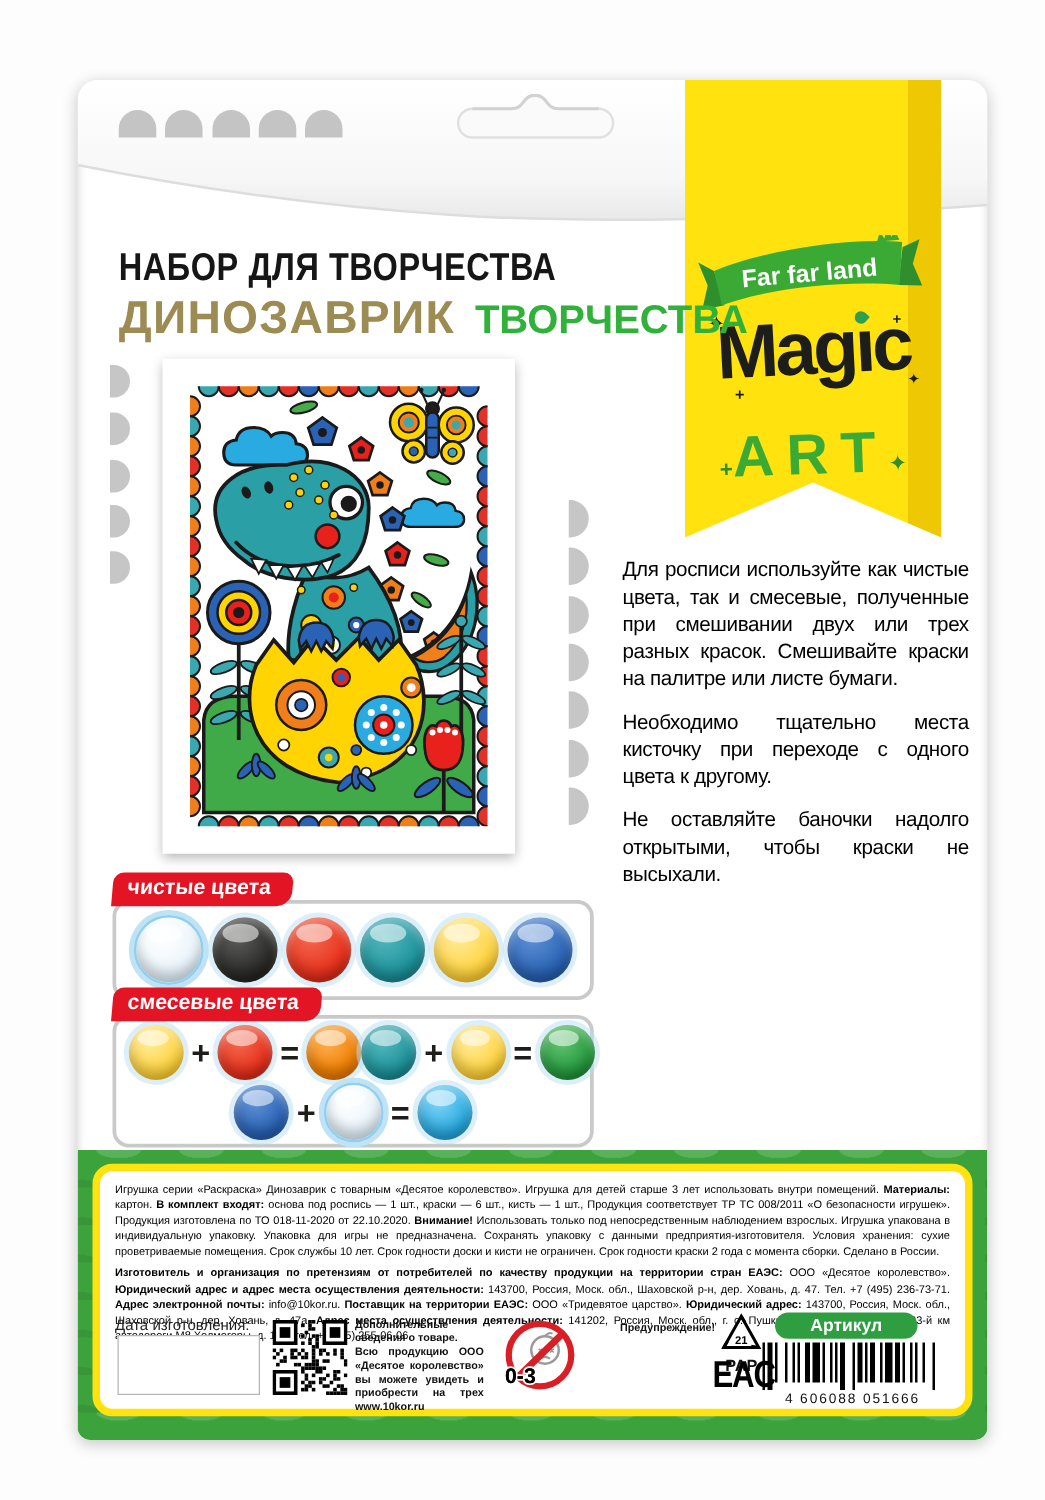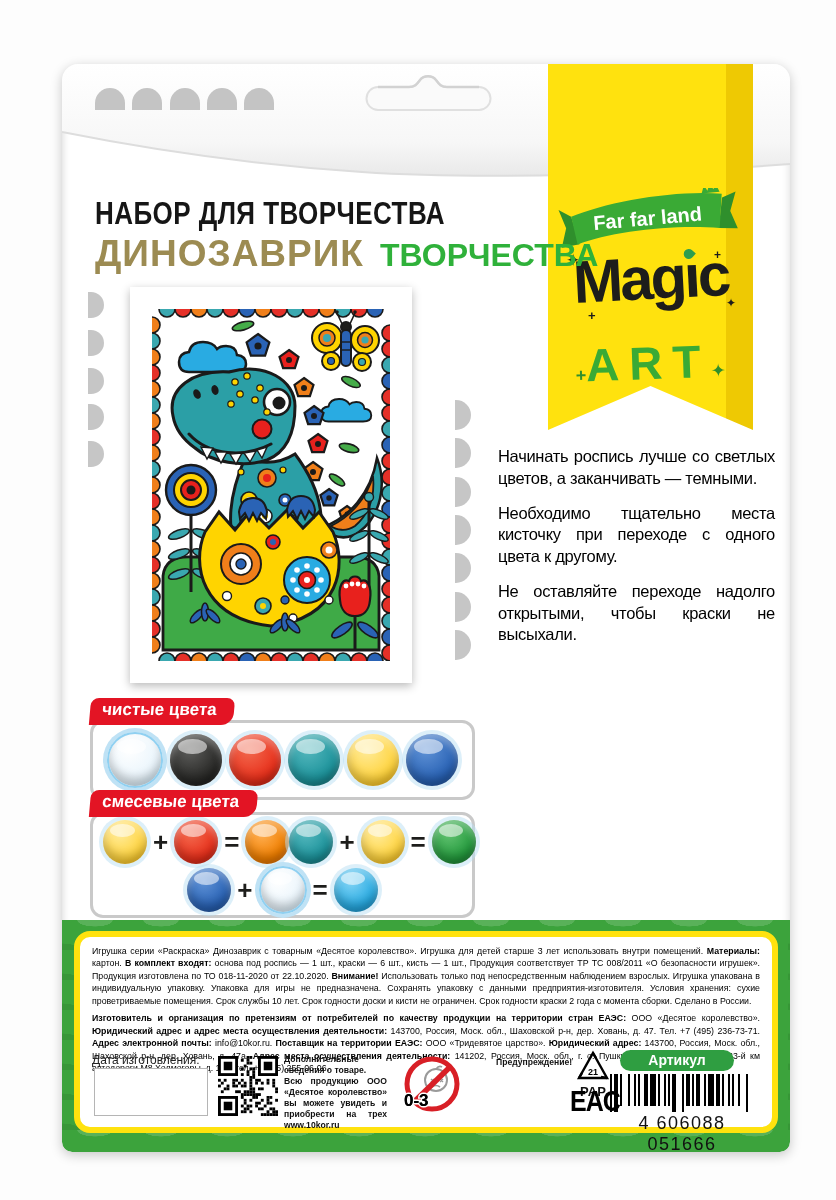--- a/index.html
+++ b/index.html
@@ -76,21 +76,21 @@
   .age{left:338px;top:990px;}
   .pap{left:512px;top:986px;width:38px;text-align:center;}
   .pap .pap-word{font-weight:700;font-size:13px;margin-top:-2px;}
   .eac{left:508px;top:1022px;width:44px;text-align:center;font-weight:800;font-size:25px;
        transform:scaleY(1.2);letter-spacing:-1px;color:#000;}
   .article{left:558px;top:986px;width:114px;height:21px;background:#2f9e41;border-radius:11px;
            color:#fff;font-weight:700;font-size:14px;text-align:center;line-height:21px;}
   .barcode{left:548px;top:1010px;width:144px;}
   .barcode-bars{display:flex;align-items:flex-start;height:38px;}
   .barcode-bars div{background:#000;}
-  .barcode-digits{font-size:18px;letter-spacing:1.5px;text-align:center;margin-top:1px;font-weight:500;}
+  .barcode-digits{font-size:11px;letter-spacing:1.5px;text-align:center;margin-top:1px;font-weight:500;}
 </style>
 </head>
 <body>
 
 <div class="page">
   <div class="package">
 
     <svg class="abs flap-shade" width="728" height="125">
       <defs>
           <linearGradient id="fg" x1="0" y1="0" x2="0" y2="1">
@@ -419,23 +419,23 @@
     <div class="abs side-tab" style="left:26px;top:377px;height:26px"></div>
     <div class="abs side-tab" style="left:393px;top:336px;height:30px"></div>
     <div class="abs side-tab" style="left:393px;top:374px;height:30px"></div>
     <div class="abs side-tab" style="left:393px;top:413px;height:30px"></div>
     <div class="abs side-tab" style="left:393px;top:451px;height:30px"></div>
     <div class="abs side-tab" style="left:393px;top:489px;height:30px"></div>
     <div class="abs side-tab" style="left:393px;top:528px;height:30px"></div>
     <div class="abs side-tab" style="left:393px;top:566px;height:30px"></div>
 
     <div class="abs instructions">
-      <p>Начинать роспись лучше со светлых цветов, а заканчивать — темными.</p>
+      <p>Для росписи используйте как чистые цвета, так и смесевые, полученные при смешивании двух или трех разных красок. Смешивайте краски на палитре или листе бумаги.</p>
       <p>Необходимо тщательно места кисточку при переходе с одного цвета к другому.</p>
-      <p>Не оставляйте переходе надолго открытыми, чтобы краски не высыхали.</p>
+      <p>Не оставляйте баночки надолго открытыми, чтобы краски не высыхали.</p>
     </div>
 
     <div class="tag" style="left:28px;top:634px">чистые цвета</div>
     <div class="panel panel1" id="pure-row">
         <div class="paint" style="height: 52px; width: 52px; background: radial-gradient(circle at 38% 30%, rgb(255, 255, 255), rgb(234, 245, 252) 62%, rgb(201, 230, 246) 100%); box-shadow: rgb(191, 226, 245) 0px 0px 0px 4px, rgba(0, 0, 0, 0.22) 0px -8px 9px inset, rgba(255, 255, 255, 0.35) 0px 5px 7px inset; border: 2px solid rgb(143, 208, 241);"></div>
         <div class="paint" style="height: 52px; width: 52px; background: radial-gradient(circle at 38% 30%, rgb(93, 93, 91), rgb(42, 42, 40) 62%, rgb(13, 13, 12) 100%); box-shadow: rgba(185, 223, 244, 0.5) 0px 0px 0px 4px, rgba(0, 0, 0, 0.22) 0px -8px 9px inset, rgba(255, 255, 255, 0.35) 0px 5px 7px inset;"></div>
         <div class="paint" style="height: 52px; width: 52px; background: radial-gradient(circle at 38% 30%, rgb(242, 106, 79), rgb(232, 49, 28) 62%, rgb(176, 23, 8) 100%); box-shadow: rgba(185, 223, 244, 0.5) 0px 0px 0px 4px, rgba(0, 0, 0, 0.22) 0px -8px 9px inset, rgba(255, 255, 255, 0.35) 0px 5px 7px inset;"></div>
         <div class="paint" style="height: 52px; width: 52px; background: radial-gradient(circle at 38% 30%, rgb(84, 183, 189), rgb(29, 147, 155) 62%, rgb(14, 102, 109) 100%); box-shadow: rgba(185, 223, 244, 0.5) 0px 0px 0px 4px, rgba(0, 0, 0, 0.22) 0px -8px 9px inset, rgba(255, 255, 255, 0.35) 0px 5px 7px inset;"></div>
         <div class="paint" style="height: 52px; width: 52px; background: radial-gradient(circle at 38% 30%, rgb(255, 235, 154), rgb(255, 212, 63) 62%, rgb(239, 175, 0) 100%); box-shadow: rgba(185, 223, 244, 0.5) 0px 0px 0px 4px, rgba(0, 0, 0, 0.22) 0px -8px 9px inset, rgba(255, 255, 255, 0.35) 0px 5px 7px inset;"></div>
         <div class="paint" style="height: 52px; width: 52px; background: radial-gradient(circle at 38% 30%, rgb(95, 146, 214), rgb(42, 99, 181) 62%, rgb(20, 71, 143) 100%); box-shadow: rgba(185, 223, 244, 0.5) 0px 0px 0px 4px, rgba(0, 0, 0, 0.22) 0px -8px 9px inset, rgba(255, 255, 255, 0.35) 0px 5px 7px inset;"></div>

